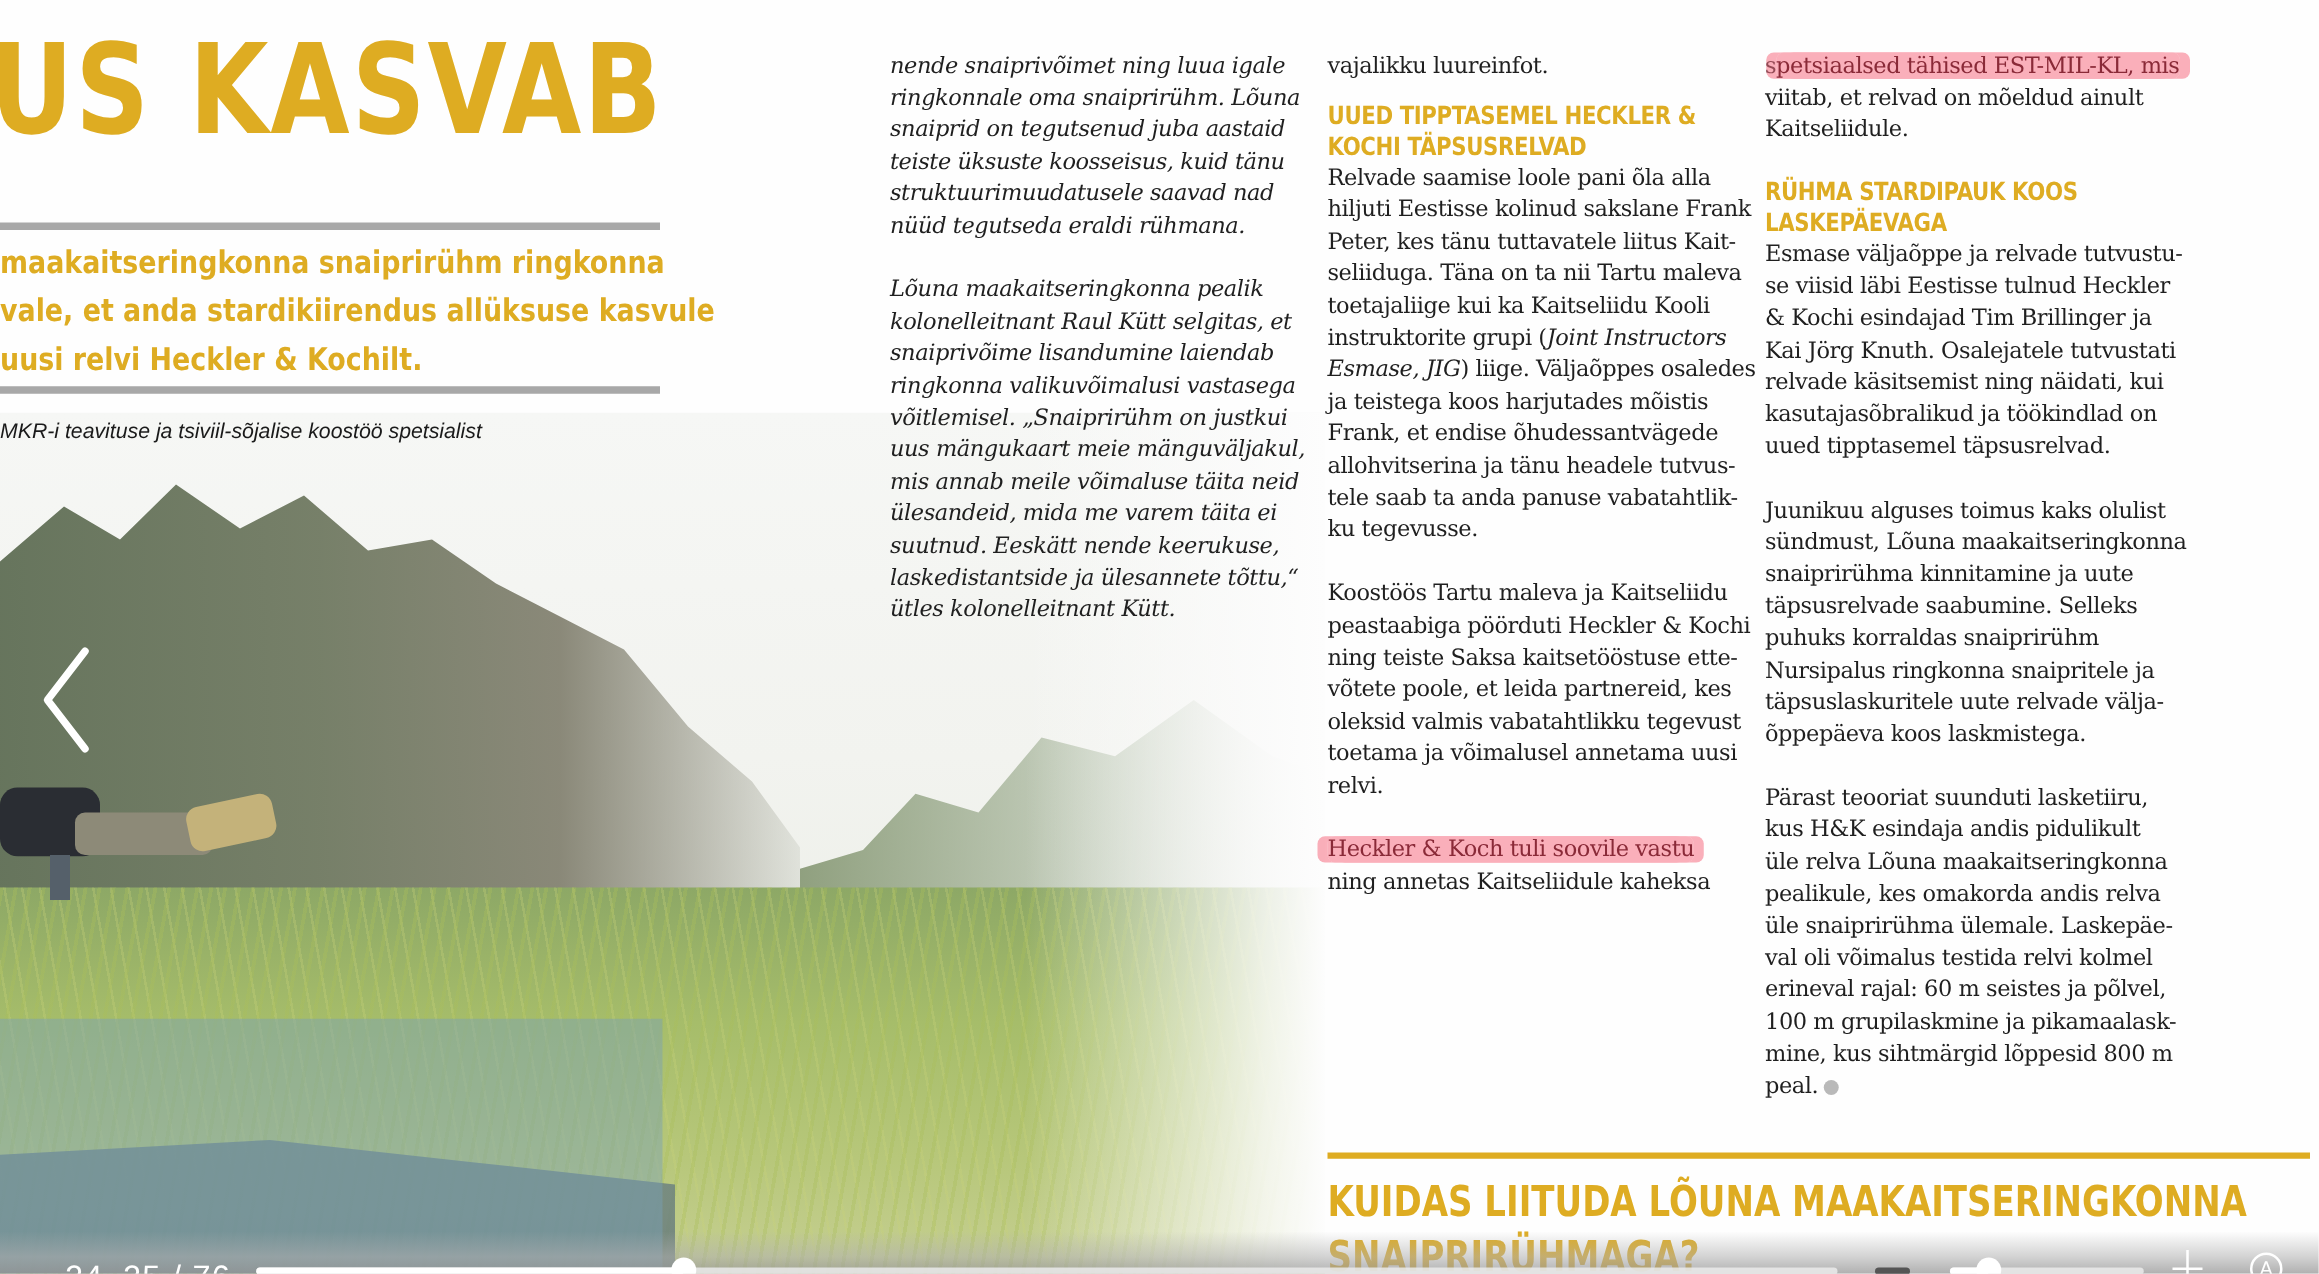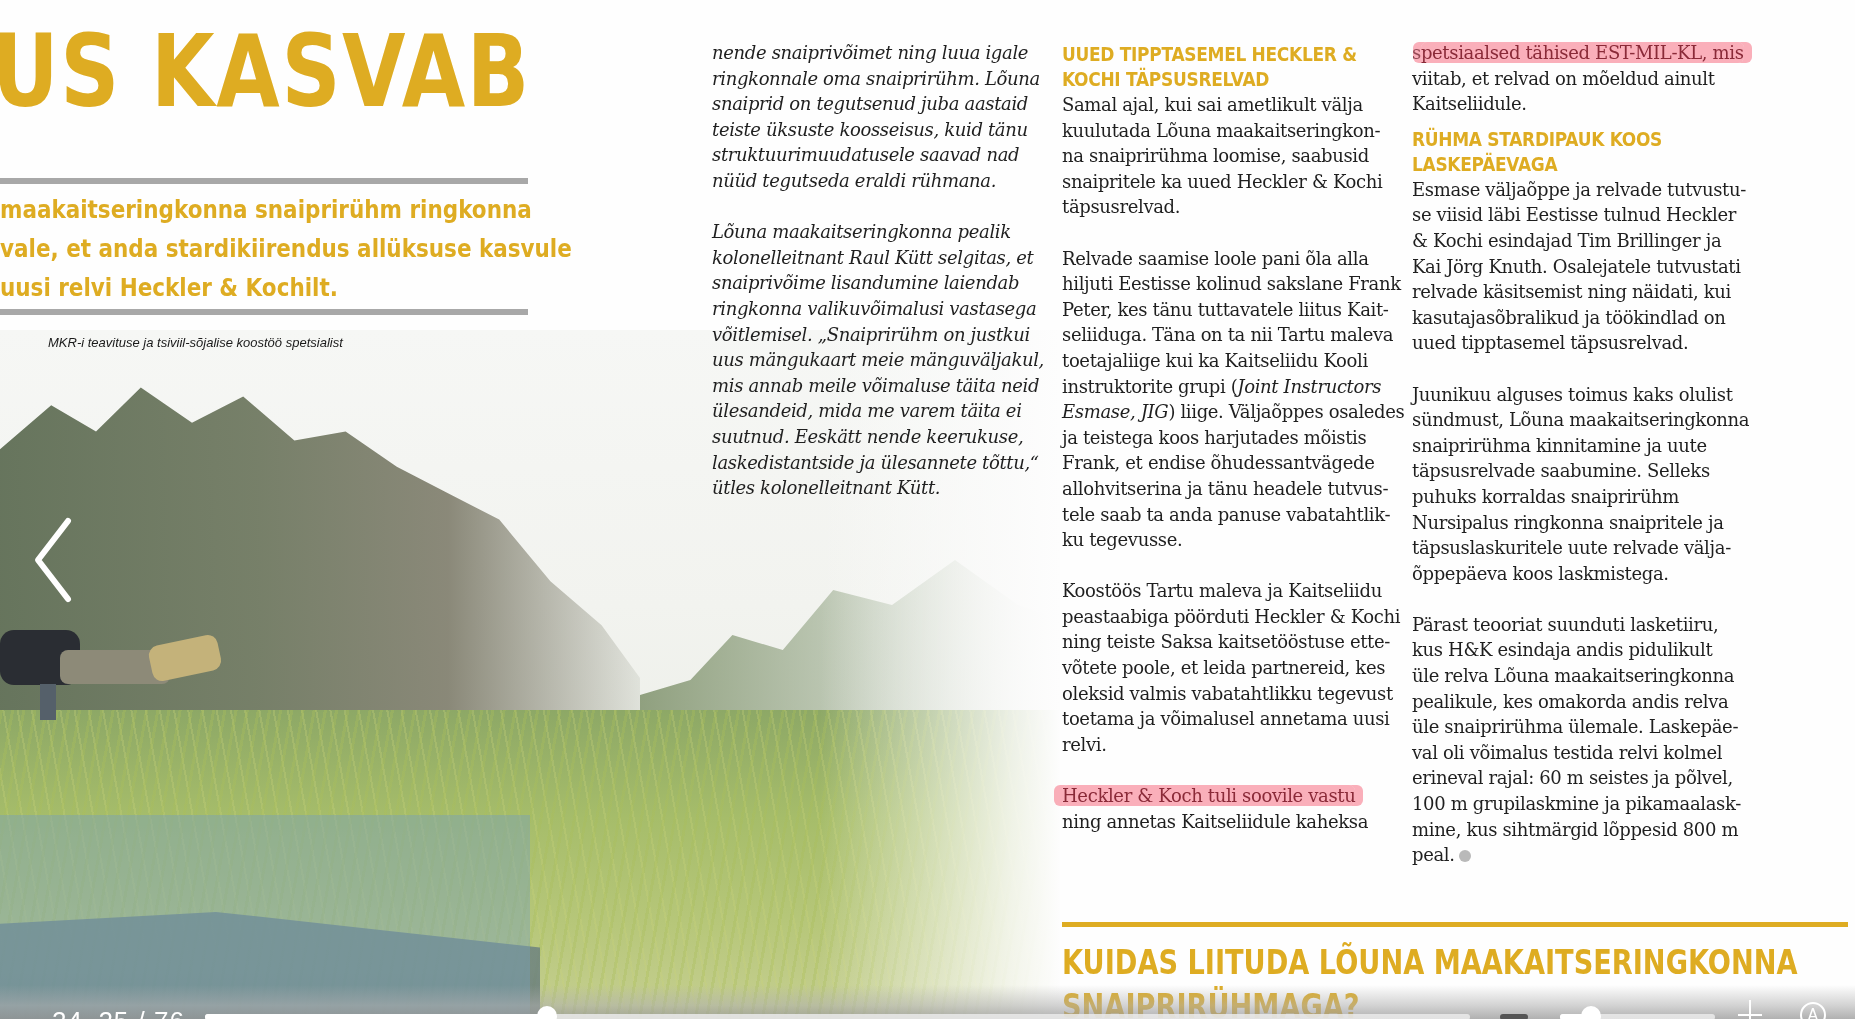--- a/index.html
+++ b/index.html
@@ -63,21 +63,21 @@
   .rule { position: absolute; left: 0; width: 528px; height: 6px; background: #a8a8a8; }
   .rule.r1 { top: 178px; }
   .rule.r2 { top: 309px; }
   .lede {
     position: absolute; left: 0; top: 190px; width: 560px;
     font-family: "DejaVu Sans", sans-serif; font-weight: 700; font-size: 25px; line-height: 39px;
     color: #deac22; white-space: pre; transform: scaleX(0.86); transform-origin: left top;
   }
   .byline {
     position: absolute; left: 0; top: 335px;
-    font-family: "Liberation Sans", sans-serif; font-style: italic; font-size: 13px; color: #1a1a1a; padding-left: 48px;
+    font-family: "Liberation Sans", sans-serif; font-style: italic; font-size: 17px; color: #1a1a1a;
   }
 
   
   .col {
     position: absolute; font-size: 18px; line-height: 25.6px; color: #1f1f1f;
     font-family: "DejaVu Serif", serif; letter-spacing: -0.35px;
   }
   .col p { margin-bottom: 25.6px; white-space: pre; }
   .col1 { left: 712px; top: 40px; width: 340px; font-style: italic; }
   .col2 { left: 1062px; top: 40px; width: 340px; }
@@ -186,27 +186,23 @@
 võitlemisel. „Snaiprirühm on justkui
 uus mängukaart meie mänguväljakul,
 mis annab meile võimaluse täita neid
 ülesandeid, mida me varem täita ei
 suutnud. Eeskätt nende keerukuse,
 laskedistantside ja ülesannete tõttu,“
 ütles kolonelleitnant Kütt.</p>
 </div>
 
 <div class="col col2">
+  <p style="margin-bottom:14px">vajalikku luureinfot.</p>
   <div class="subhead">UUED TIPPTASEMEL HECKLER &amp;
 KOCHI TÄPSUSRELVAD</div>
-  <p>Samal ajal, kui sai ametlikult välja
-kuulutada Lõuna maakaitseringkon-
-na snaiprirühma loomise, saabusid
-snaipritele ka uued Heckler &amp; Kochi
-täpsusrelvad.</p>
   <p><span>Relvade saamise loole pani õla alla
 hiljuti Eestisse kolinud sakslane Frank
 Peter, kes tänu tuttavatele liitus Kait-
 seliiduga. Täna on ta nii Tartu maleva
 toetajaliige kui ka Kaitseliidu Kooli
 instruktorite grupi (</span><i class="it">Joint Instructors</i><br><i class="it">Esmase, JIG</i><span>) liige. Väljaõppes osaledes
 ja teistega koos harjutades mõistis
 Frank, et endise õhudessantvägede
 allohvitserina ja tänu headele tutvus-
 tele saab ta anda panuse vabatahtlik-
@@ -215,21 +211,21 @@
 peastaabiga pöörduti Heckler &amp; Kochi
 ning teiste Saksa kaitsetööstuse ette-
 võtete poole, et leida partnereid, kes
 oleksid valmis vabatahtlikku tegevust
 toetama ja võimalusel annetama uusi
 relvi.</p>
   <p><span class="hl">Heckler &amp; Koch tuli soovile vastu</span><br><span>ning annetas Kaitseliidule kaheksa</span></p>
 </div>
 
 <div class="col col3">
-  <p style="margin-bottom:10px"><span>s</span><span class="hl">petsiaalsed tähised EST-MIL-KL, mis</span><br><span>viitab, et relvad on mõeldud ainult
+  <p style="margin-bottom:24px"><span>s</span><span class="hl">petsiaalsed tähised EST-MIL-KL, mis</span><br><span>viitab, et relvad on mõeldud ainult
 Kaitseliidule.</span></p>
   <div class="subhead">RÜHMA STARDIPAUK KOOS
 LASKEPÄEVAGA</div>
   <p>Esmase väljaõppe ja relvade tutvustu-
 se viisid läbi Eestisse tulnud Heckler
 &amp; Kochi esindajad Tim Brillinger ja
 Kai Jörg Knuth. Osalejatele tutvustati
 relvade käsitsemist ning näidati, kui
 kasutajasõbralikud ja töökindlad on
 uued tipptasemel täpsusrelvad.</p>

